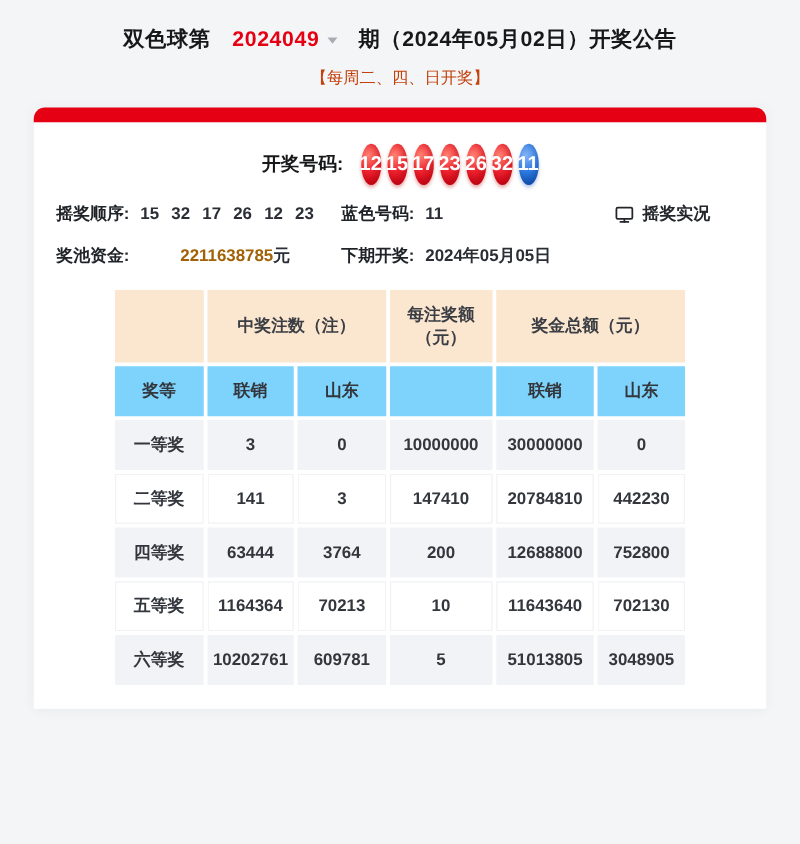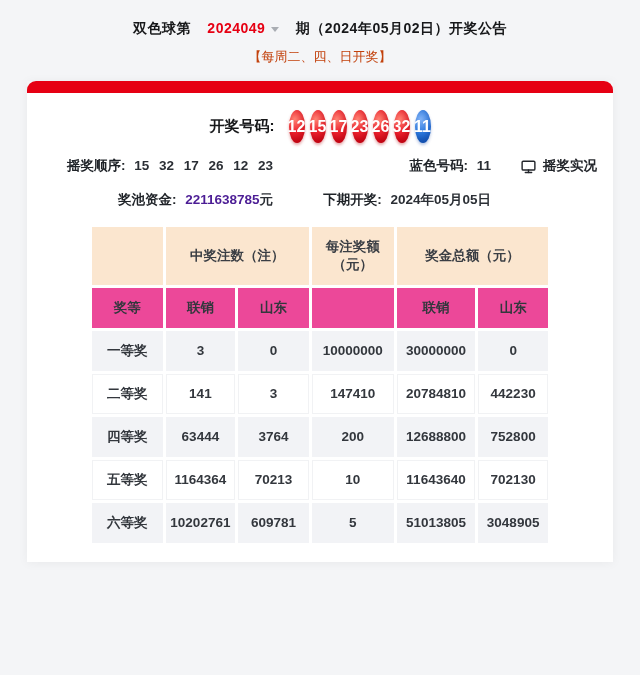--- a/index.html
+++ b/index.html
@@ -5,21 +5,21 @@
   * { box-sizing: border-box; margin: 0; padding: 0; }
   html, body { width: 640px; height: 675px; overflow: hidden; }
   body {
     background: #f4f5f7;
     font-family: "Liberation Sans", "DejaVu Sans", sans-serif;
     color: #22262b;
   }
   .title {
     padding-top: 20px;
     text-align: center;
-    font-size: 14px;
+    font-size: 17px;
     font-weight: bold;
     color: #17181a;
     letter-spacing: .5px;
   }
   .issue-dd { color: #e60013; margin: 0 12px 0 12px; cursor: pointer; white-space: nowrap; }
   .chev {
     display: inline-block; width: 0; height: 0;
     border-left: 4px solid transparent; border-right: 4px solid transparent;
     border-top: 5px solid #a9adb3; margin-left: 6px; vertical-align: middle;
   }
@@ -44,40 +44,40 @@
     box-shadow: 0 2px 3px rgba(180,0,10,.35), inset -2px -4px 6px rgba(150,0,10,.35);
   }
   .ball.blue {
     background: radial-gradient(circle at 35% 28%, #82b3f6 0%, #2f7de2 50%, #1156b5 100%);
     box-shadow: 0 2px 3px rgba(10,60,160,.3), inset -2px -4px 6px rgba(8,50,140,.35);
   }
 
   .info-grid {
     display: grid; grid-template-columns: 228px 218px 1fr;
     row-gap: 13px; padding: 4px 0 2px 2px;
-    font-size: 13.5px; font-weight: bold; color: #2b2f35; text-align: right;
+    font-size: 13.5px; font-weight: bold; color: #2b2f35;
   }
   .info-label { margin-right: 5px; color: #1f2328; }
   .num-seq { word-spacing: 6px; }
-  .red-num { color: #4c1d95; }
+  .red-num { color: #a16207; margin-left: 32px; }
   .info-link { display: inline-flex; align-items: center; gap: 6px; cursor: pointer; color: #23262b; }
   .info-link svg { display: block; }
 
   .totals { margin-top: 15px; text-align: center; font-size: 13.5px; color: #2f3339; }
   .totals .red-num { font-weight: bold; }
 
   .prize-table {
     width: 462px; margin: 13px auto 0;
     border-collapse: separate; border-spacing: 3px;
     table-layout: fixed; text-align: center;
     font-size: 13.5px; color: #33373d;
   }
   .prize-table th, .prize-table td { padding: 11px 2px; font-weight: bold; }
   .prize-table thead .group-row th { background: #fbe6cf; color: #3a3e44; }
-  .prize-table thead .sub-row th { background: #ec4899; color: #33373d; }
+  .prize-table thead .sub-row th { background: #7dd3fc; color: #33373d; }
   .prize-table tbody tr:nth-child(odd) td { background: #f2f3f6; }
   .prize-table tbody tr:nth-child(even) td { background: #fff; box-shadow: inset 0 0 0 1px #f1f2f4; }
 
   .foot { margin: 15px 4px 0; font-size: 13px; line-height: 1.55; color: #3a3e44; }
   .foot b { color: #1f2226; margin-right: 4px; }
 </style>
 </head>
 <body>
 
 <div class="title">

